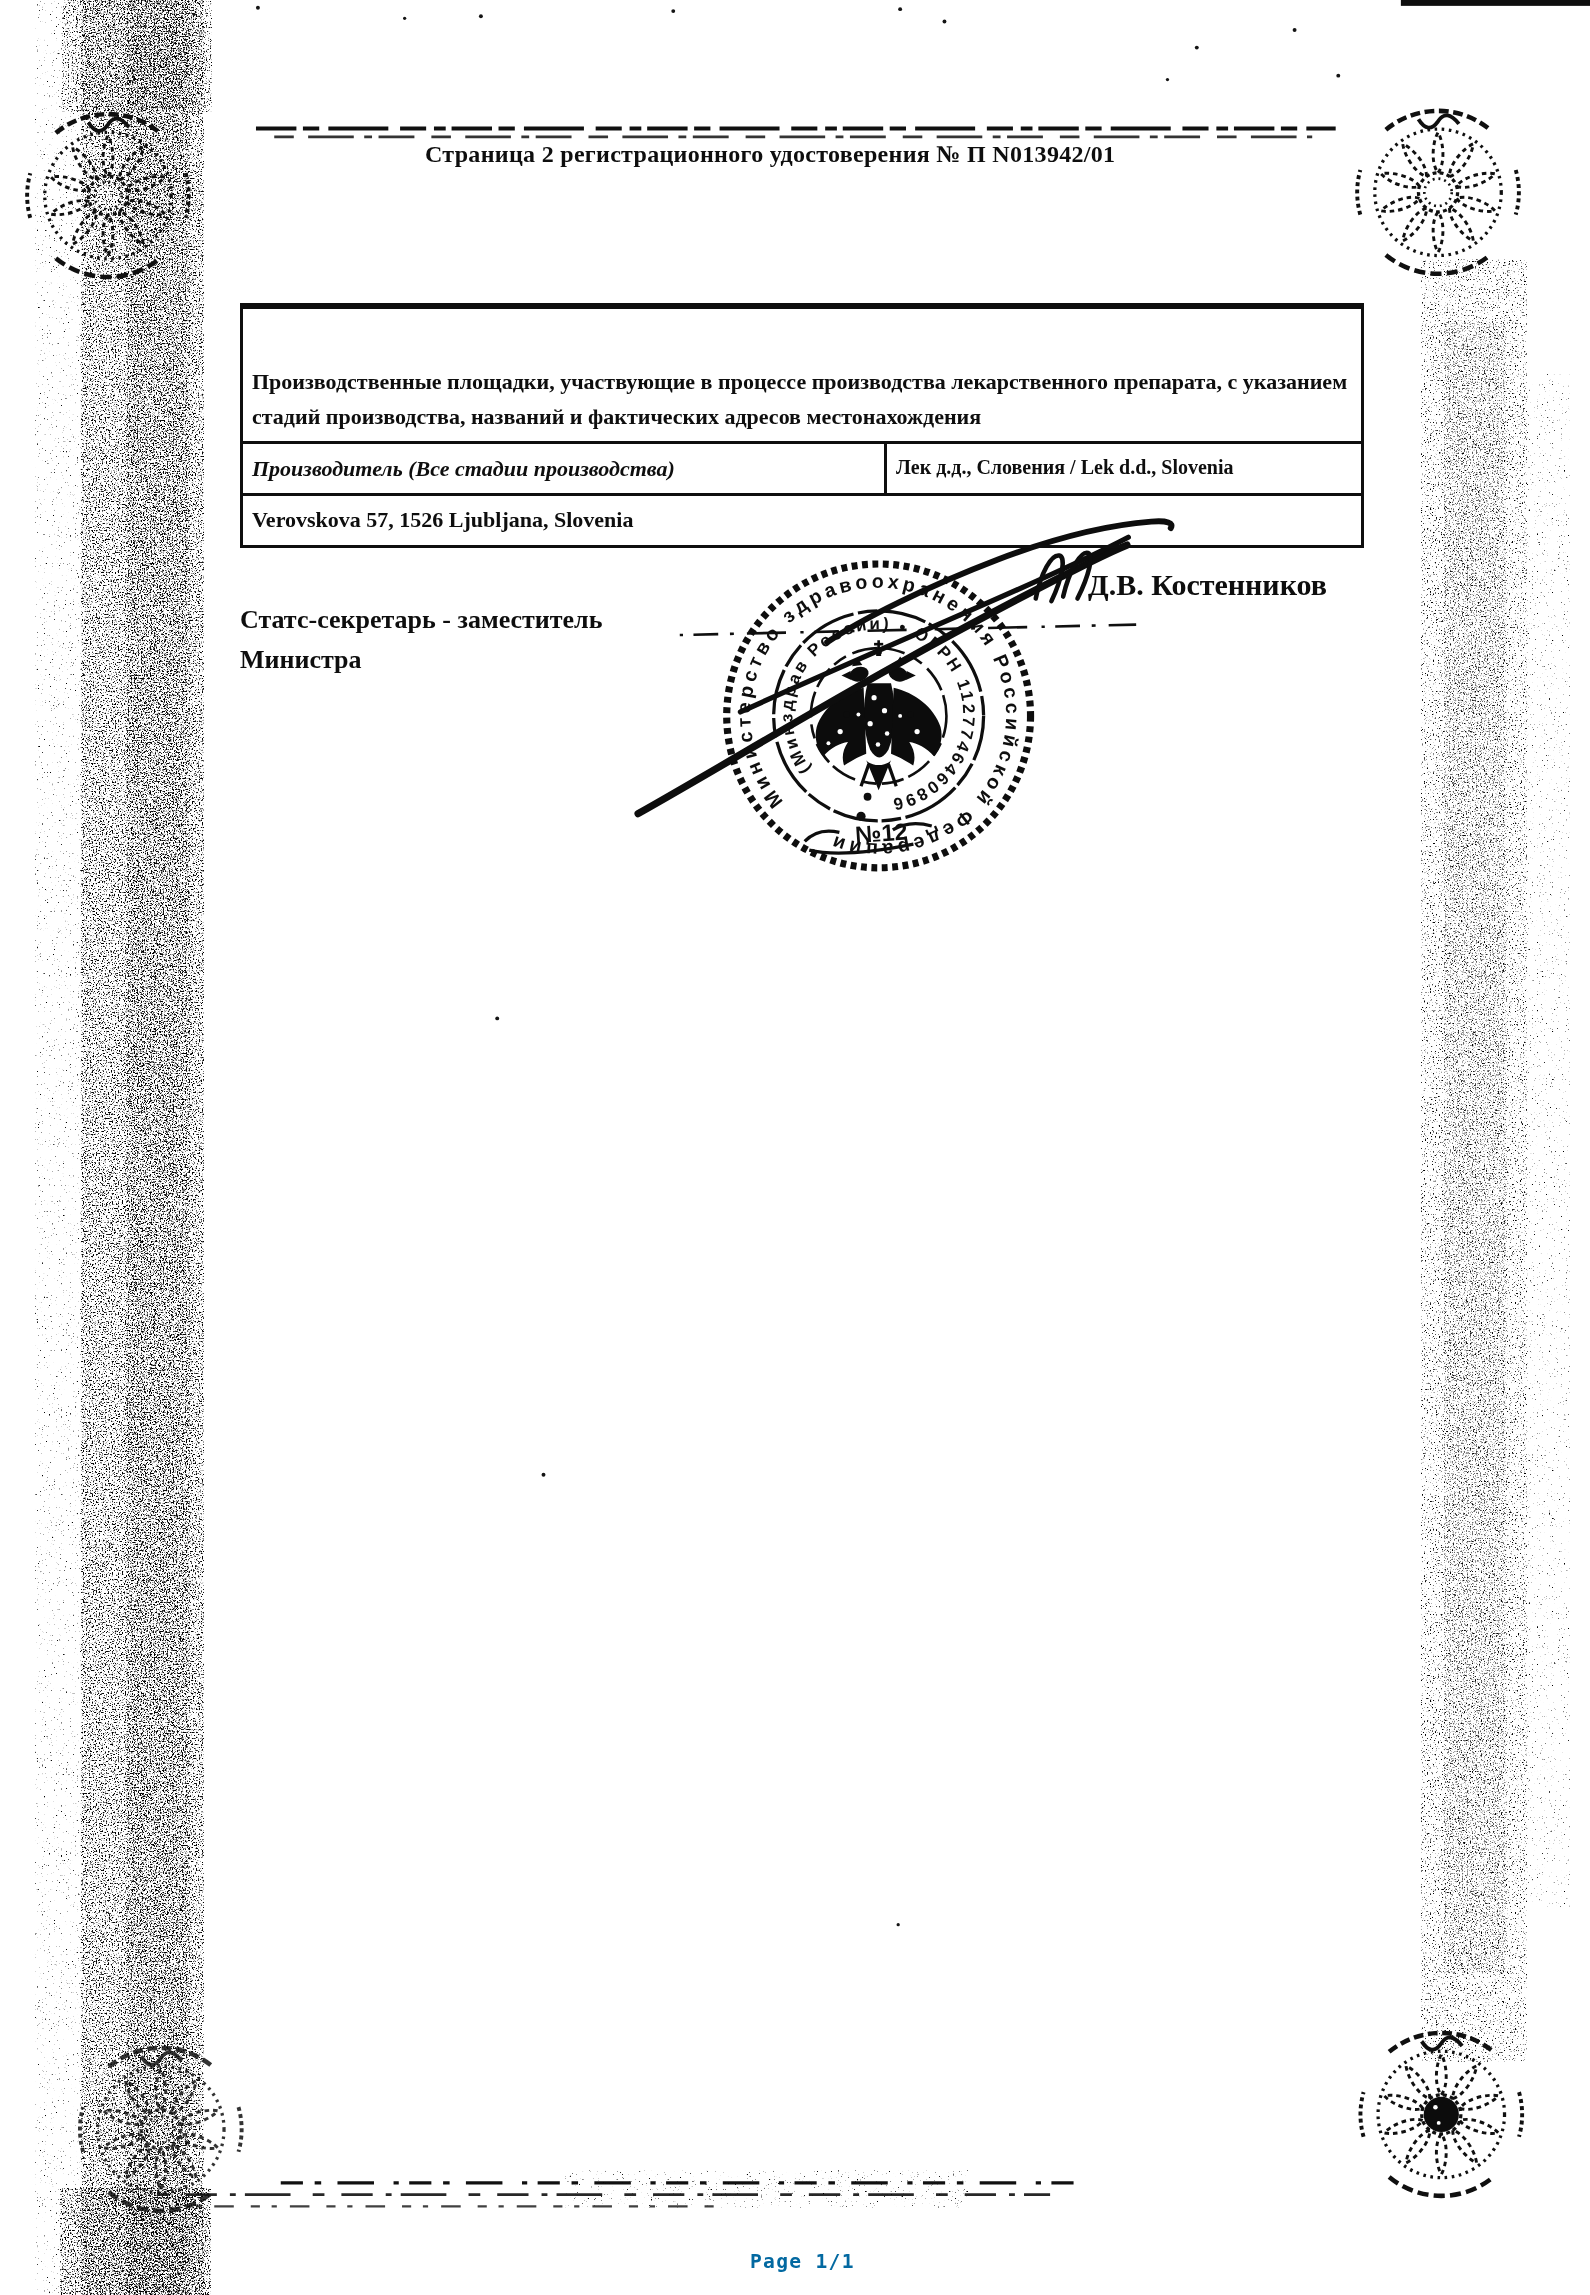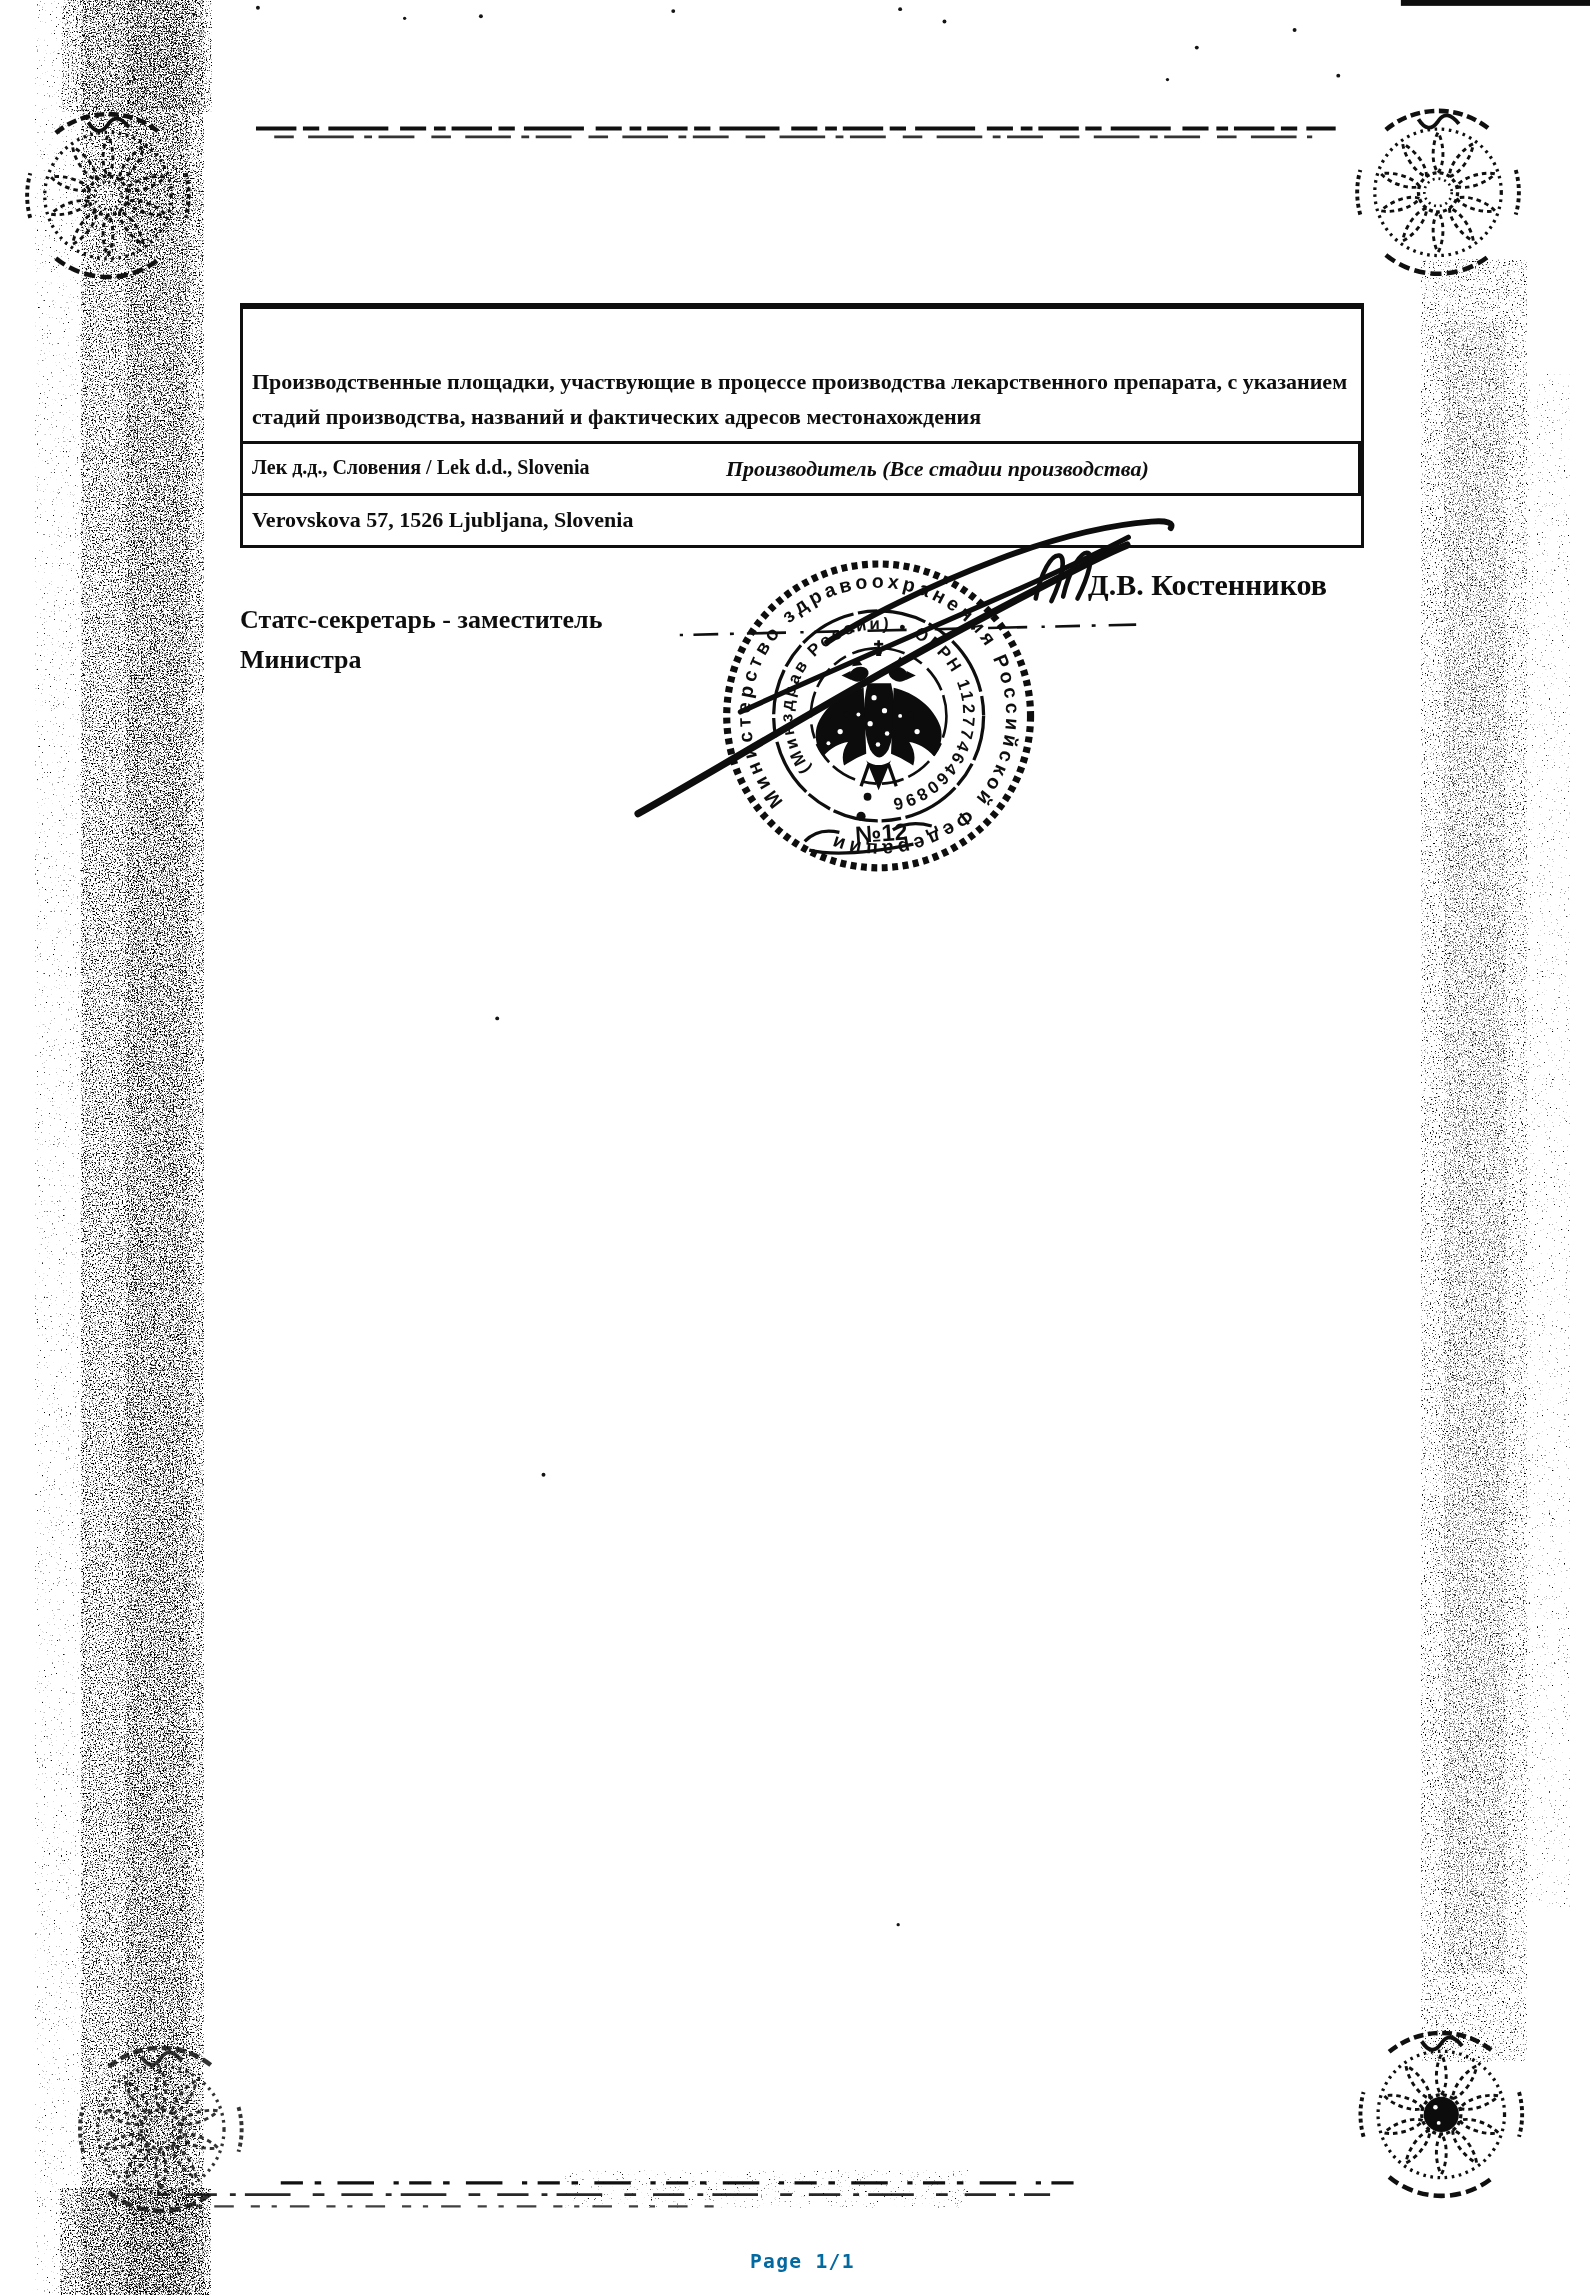--- a/index.html
+++ b/index.html
@@ -203,28 +203,29 @@
 
     <g stroke="#0d0d0d" fill="none" stroke-linecap="round">
       <path d="M978,1248 C1090,1185 1230,1100 1370,1022 C1490,955 1600,898 1672,862 C1700,848 1718,840 1728,836" stroke-width="11"></path>
       <path d="M1135,1092 C1260,1035 1400,975 1520,922 C1600,887 1665,858 1730,824" stroke-width="8"></path>
       <path d="M1268,985 C1320,950 1420,900 1530,858 C1620,824 1700,805 1765,800 C1790,798 1800,802 1795,810" stroke-width="9"></path>
       <path d="M1588,918 C1596,878 1612,850 1624,852 C1634,854 1630,884 1612,922" stroke-width="7"></path>
       <path d="M1630,915 C1640,872 1658,845 1668,848 C1677,851 1670,882 1652,918" stroke-width="7"></path>
     </g>
   </svg>
 
+  <div class="txt" id="page-header-title">Страница 2 регистрационного удостоверения № П N013942/01</div>
 
   <div id="production-table">
     <div class="tbl-row">
       <div class="tbl-cell" id="table-header-cell">Производственные площадки, участвующие в процессе производства лекарственного препарата, с указанием стадий производства, названий и фактических адресов местонахождения</div>
     </div>
     <div class="tbl-row">
+      <div class="tbl-cell" id="producer-label-cell">Производитель (Все стадии производства)</div>
       <div class="tbl-cell" id="producer-value-cell">Лек д.д., Словения / Lek d.d., Slovenia</div>
-      <div class="tbl-cell" id="producer-label-cell">Производитель (Все стадии производства)</div>
     </div>
     <div class="tbl-row">
       <div class="tbl-cell" id="address-cell">Verovskova 57, 1526 Ljubljana, Slovenia</div>
     </div>
   </div>
 
   <div class="txt" id="signatory-title">
     <div>Статс-секретарь - заместитель</div>
     <div>Министра</div>
   </div>

